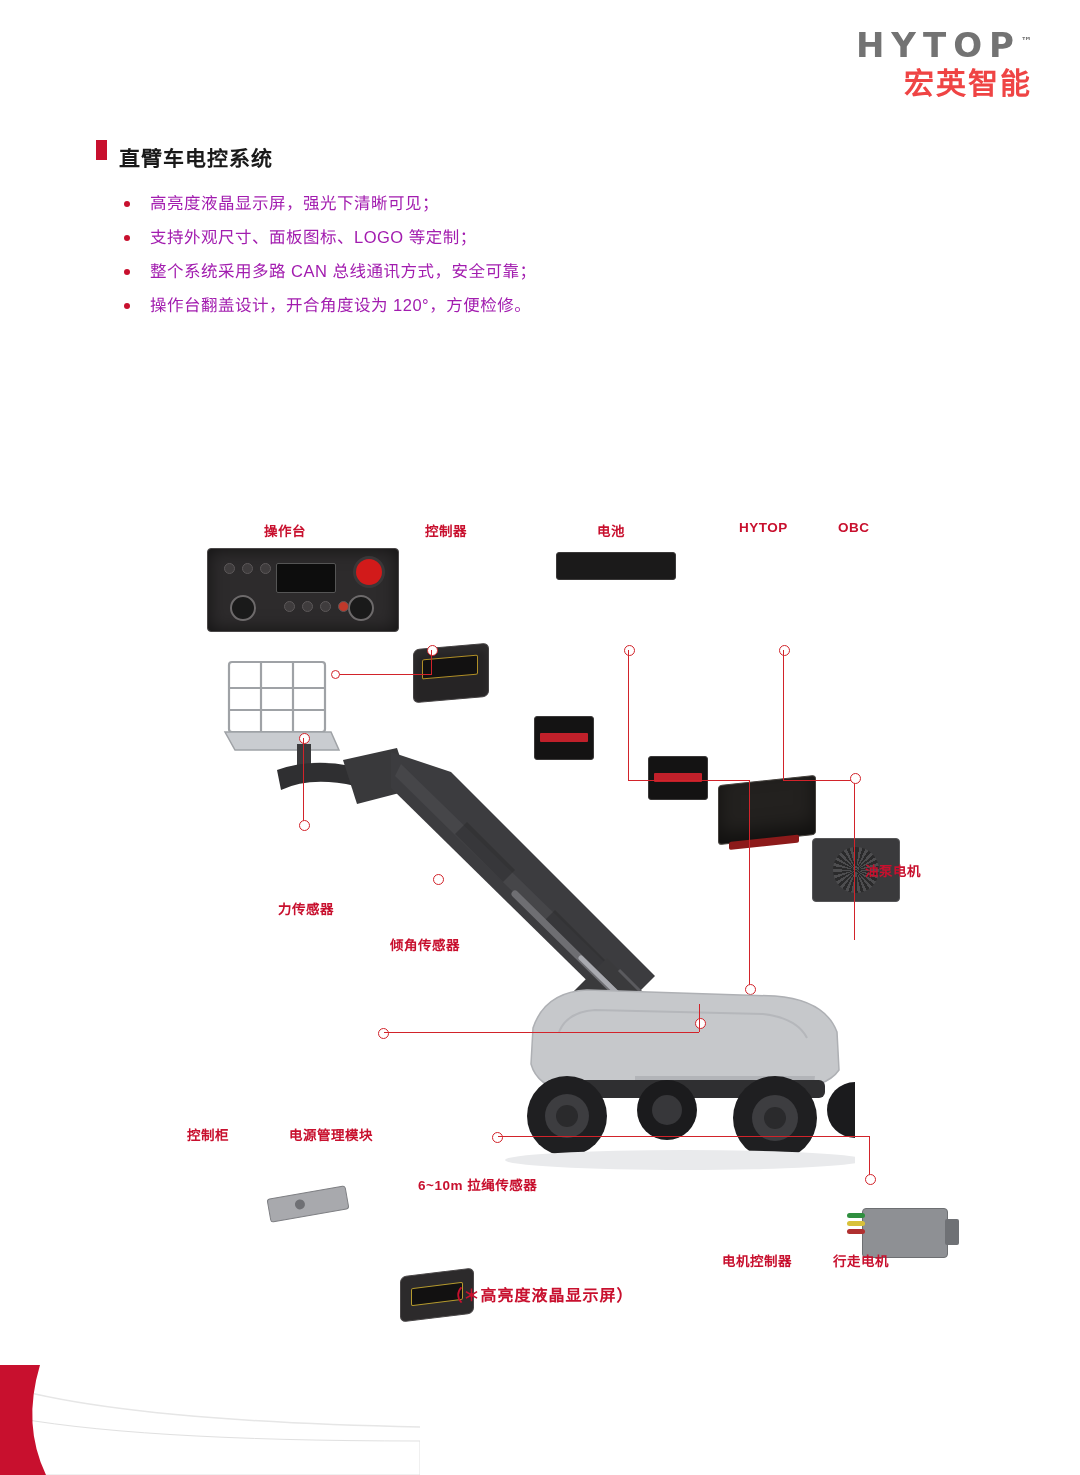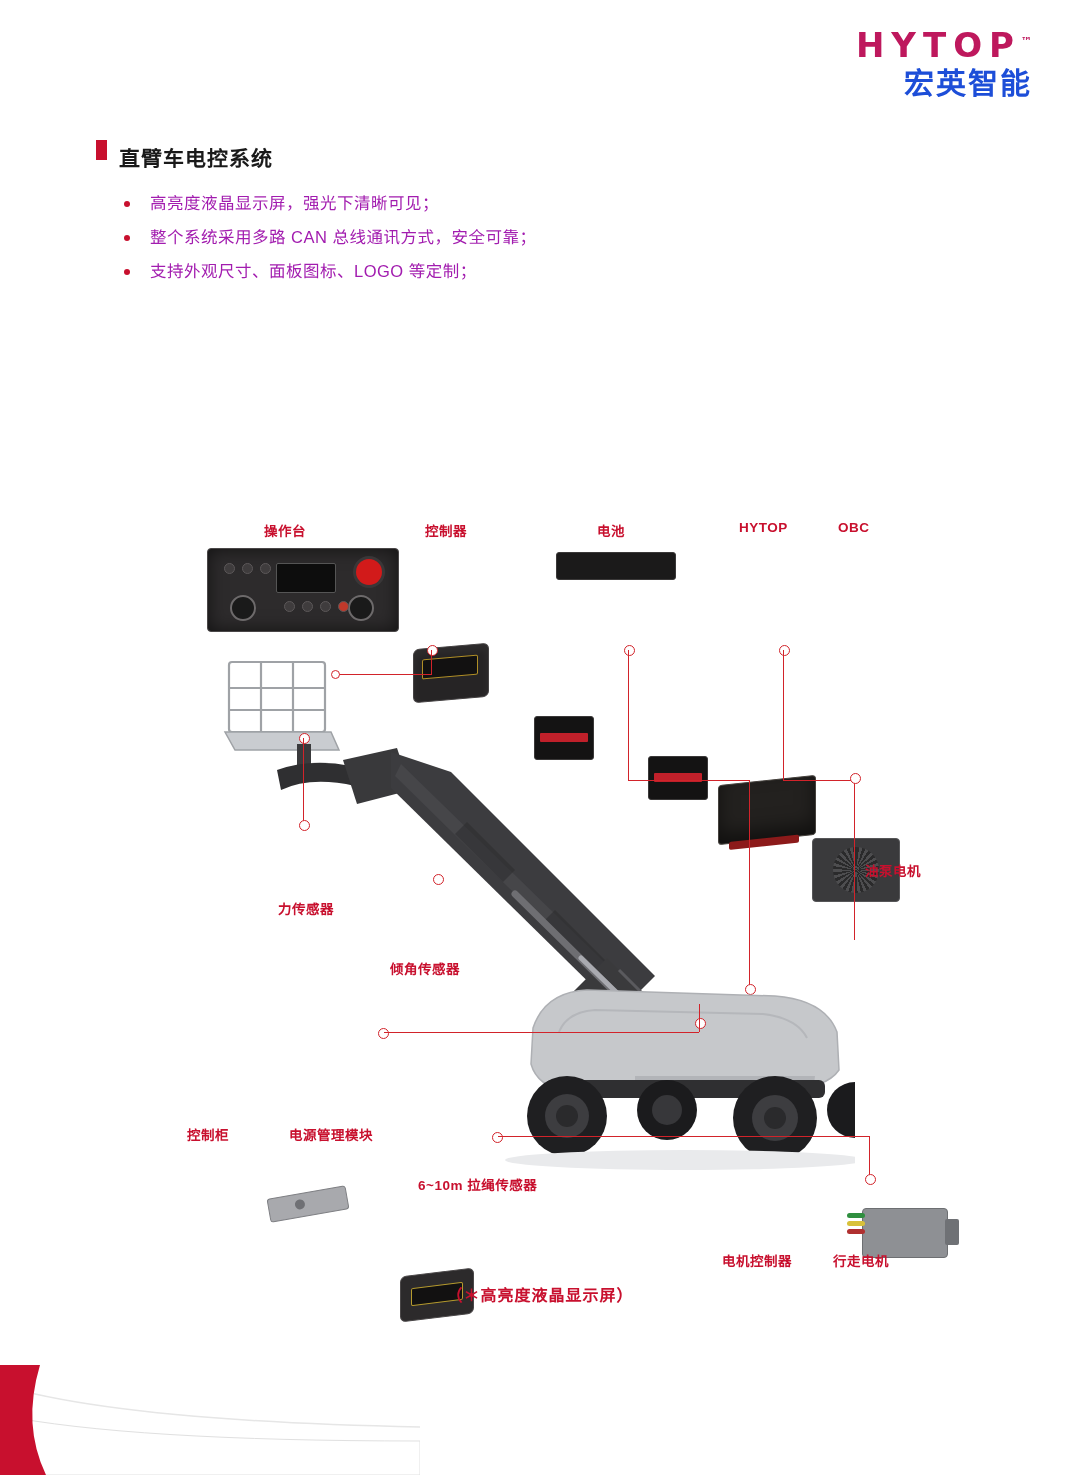--- a/index.html
+++ b/index.html
@@ -8,26 +8,26 @@
     width:1080px;height:1475px;position:relative;overflow:hidden;
     background:#ffffff;
     font-family:"Liberation Sans","DejaVu Sans",sans-serif;
     color:#231f20;
   }
 
   
   .logo{position:absolute;top:28px;right:48px;text-align:right;}
   .logo-main{
     font-family:"DejaVu Sans",sans-serif;
-    font-size:34px;font-weight:bold;letter-spacing:7px;color:#be185d;
+    font-size:34px;font-weight:bold;letter-spacing:7px;color:#737373;
     line-height:1;
   }
   .logo-main .tm{font-size:11px;vertical-align:super;letter-spacing:0;}
   .logo-cn{
-    font-size:30px;font-weight:bold;color:#1d4ed8;letter-spacing:2px;
+    font-size:30px;font-weight:bold;color:#ef4444;letter-spacing:2px;
     line-height:1.2;margin-top:4px;
   }
 
   
   .heading{position:absolute;left:96px;top:128px;display:flex;align-items:center;}
   .heading .mark{width:11px;height:20px;background:#c8102e;margin-right:12px;}
   .heading .txt{font-size:21px;font-weight:bold;letter-spacing:1px;color:#1a1a1a;margin-top:14px;}
 
   
   .bullets{position:absolute;left:118px;top:186px;width:760px;}
@@ -153,22 +153,23 @@
   <div class="logo-cn">宏英智能</div>
 </div>
 
 <div class="heading">
   <span class="mark"></span>
   <span class="txt">直臂车电控系统</span>
 </div>
 
 <ul class="bullets">
   <li>高亮度液晶显示屏，强光下清晰可见；</li>
+  <li>支持外观尺寸、面板图标、LOGO 等定制；</li>
   <li>整个系统采用多路 CAN 总线通讯方式，安全可靠；</li>
-  <li>支持外观尺寸、面板图标、LOGO 等定制；</li>
+  <li>操作台翻盖设计，开合角度设为 120°，方便检修。</li>
 </ul>
 
 <div class="diagram">
 
   <div class="lbl b" style="left:264px;top:50px;">操作台</div>
   <div class="lbl b" style="left:425px;top:50px;">控制器</div>
   <div class="lbl b" style="left:597px;top:50px;">电池</div>
   <div class="lbl b" style="left:739px;top:50px;">HYTOP</div>
   <div class="lbl b" style="left:838px;top:50px;">OBC</div>
 
@@ -268,21 +269,21 @@
   <div class="dot" style="left:299px;top:263px;"></div>
   <div class="ln v" style="left:303px;top:268px;height:88px;"></div>
   <div class="dot" style="left:299px;top:350px;"></div>
 
   <div class="dot" style="left:433px;top:404px;"></div>
 
   <div class="comp fsens" style="left:268px;top:372px;"></div>
   <div class="lbl b" style="left:262px;top:428px;margin-left:16px;">力传感器</div>
 
   <div class="comp tsens" style="left:400px;top:428px;"></div>
-  <div class="lbl b" style="left:390px;top:488px;">倾角传感器</div>
+  <div class="lbl b" style="left:390px;top:464px;">倾角传感器</div>
 
   <div class="comp pump" style="left:862px;top:318px;"></div>
   <div class="lbl b" style="left:865px;top:390px;">油泵电机</div>
 
   <div class="comp cab" style="left:174px;top:530px;">
     
     
     
     
     

